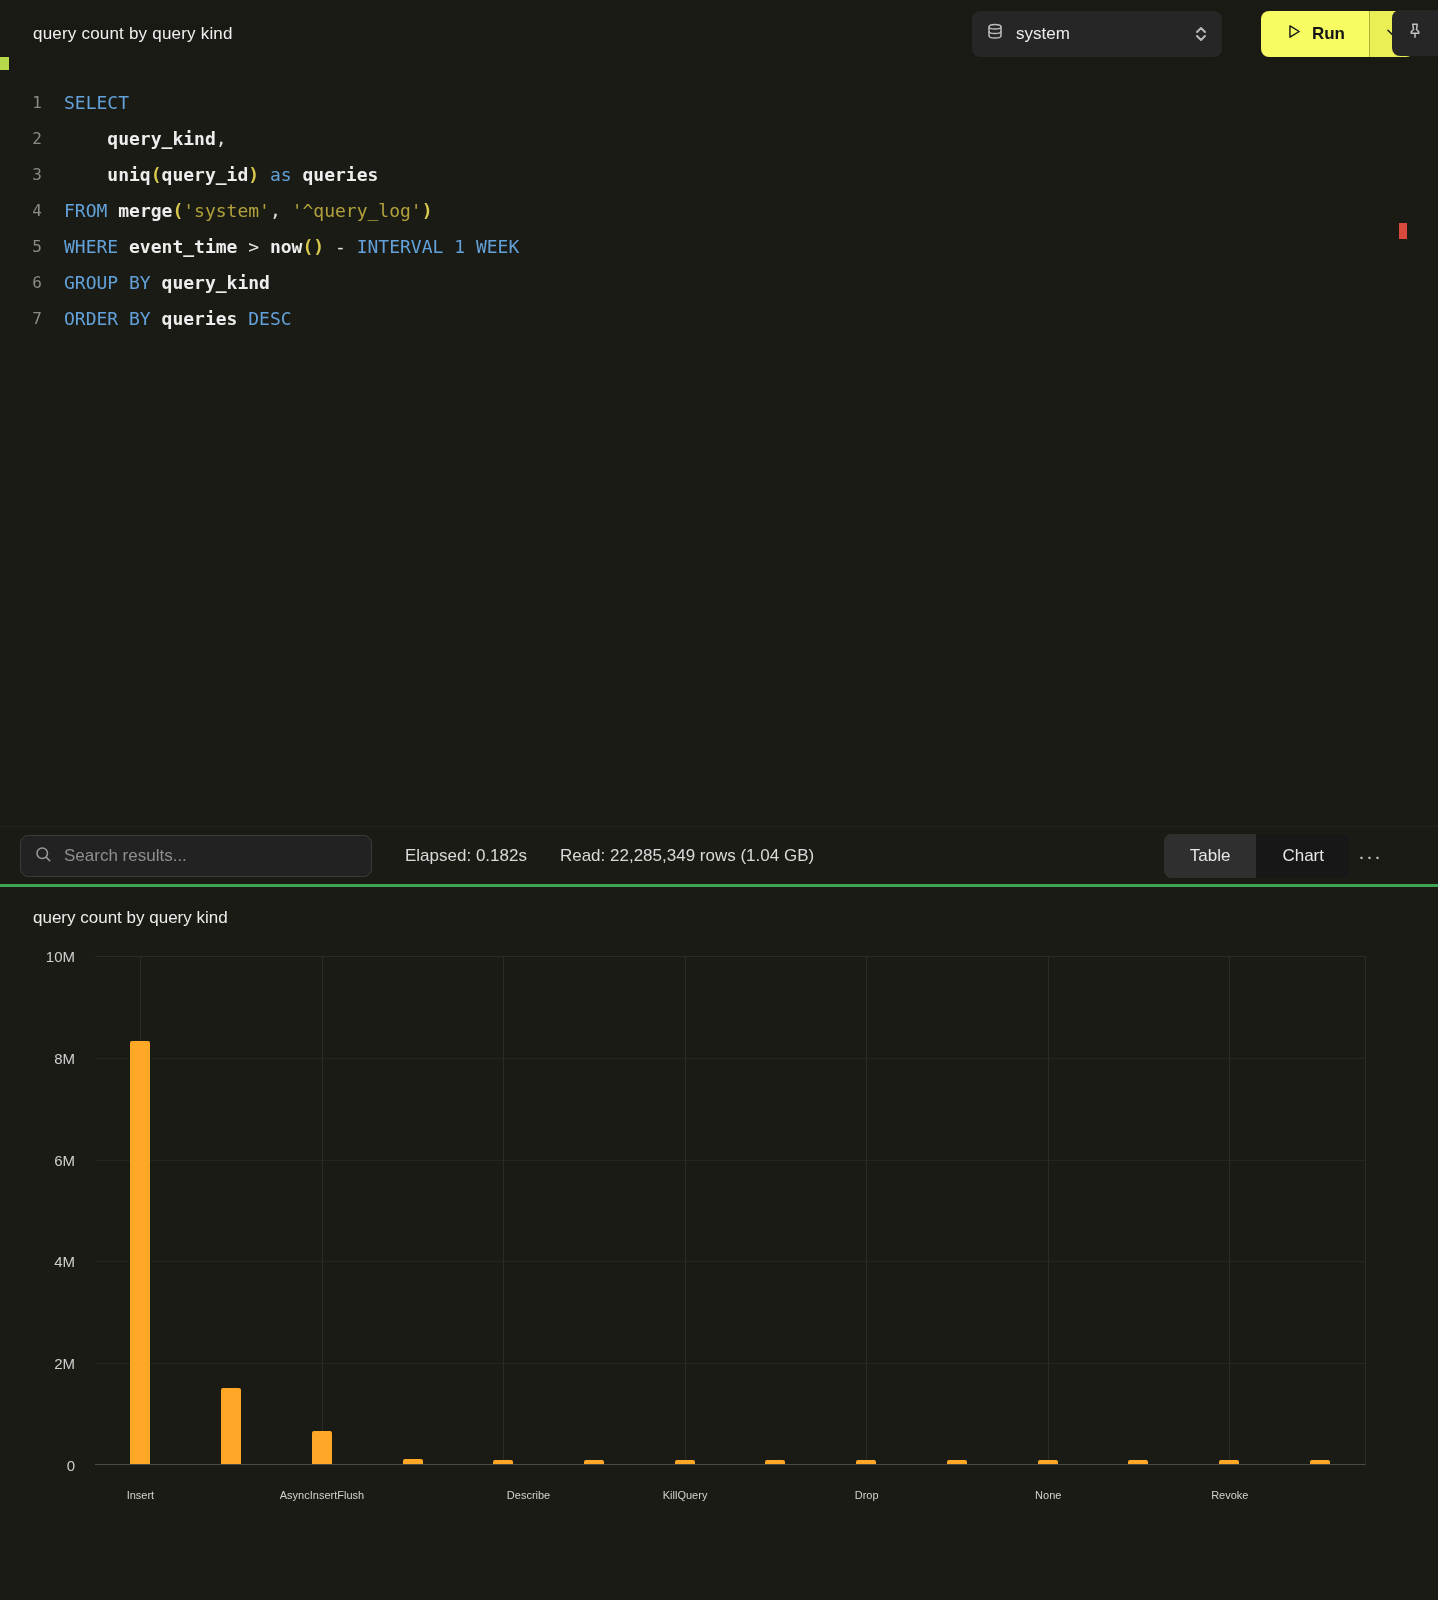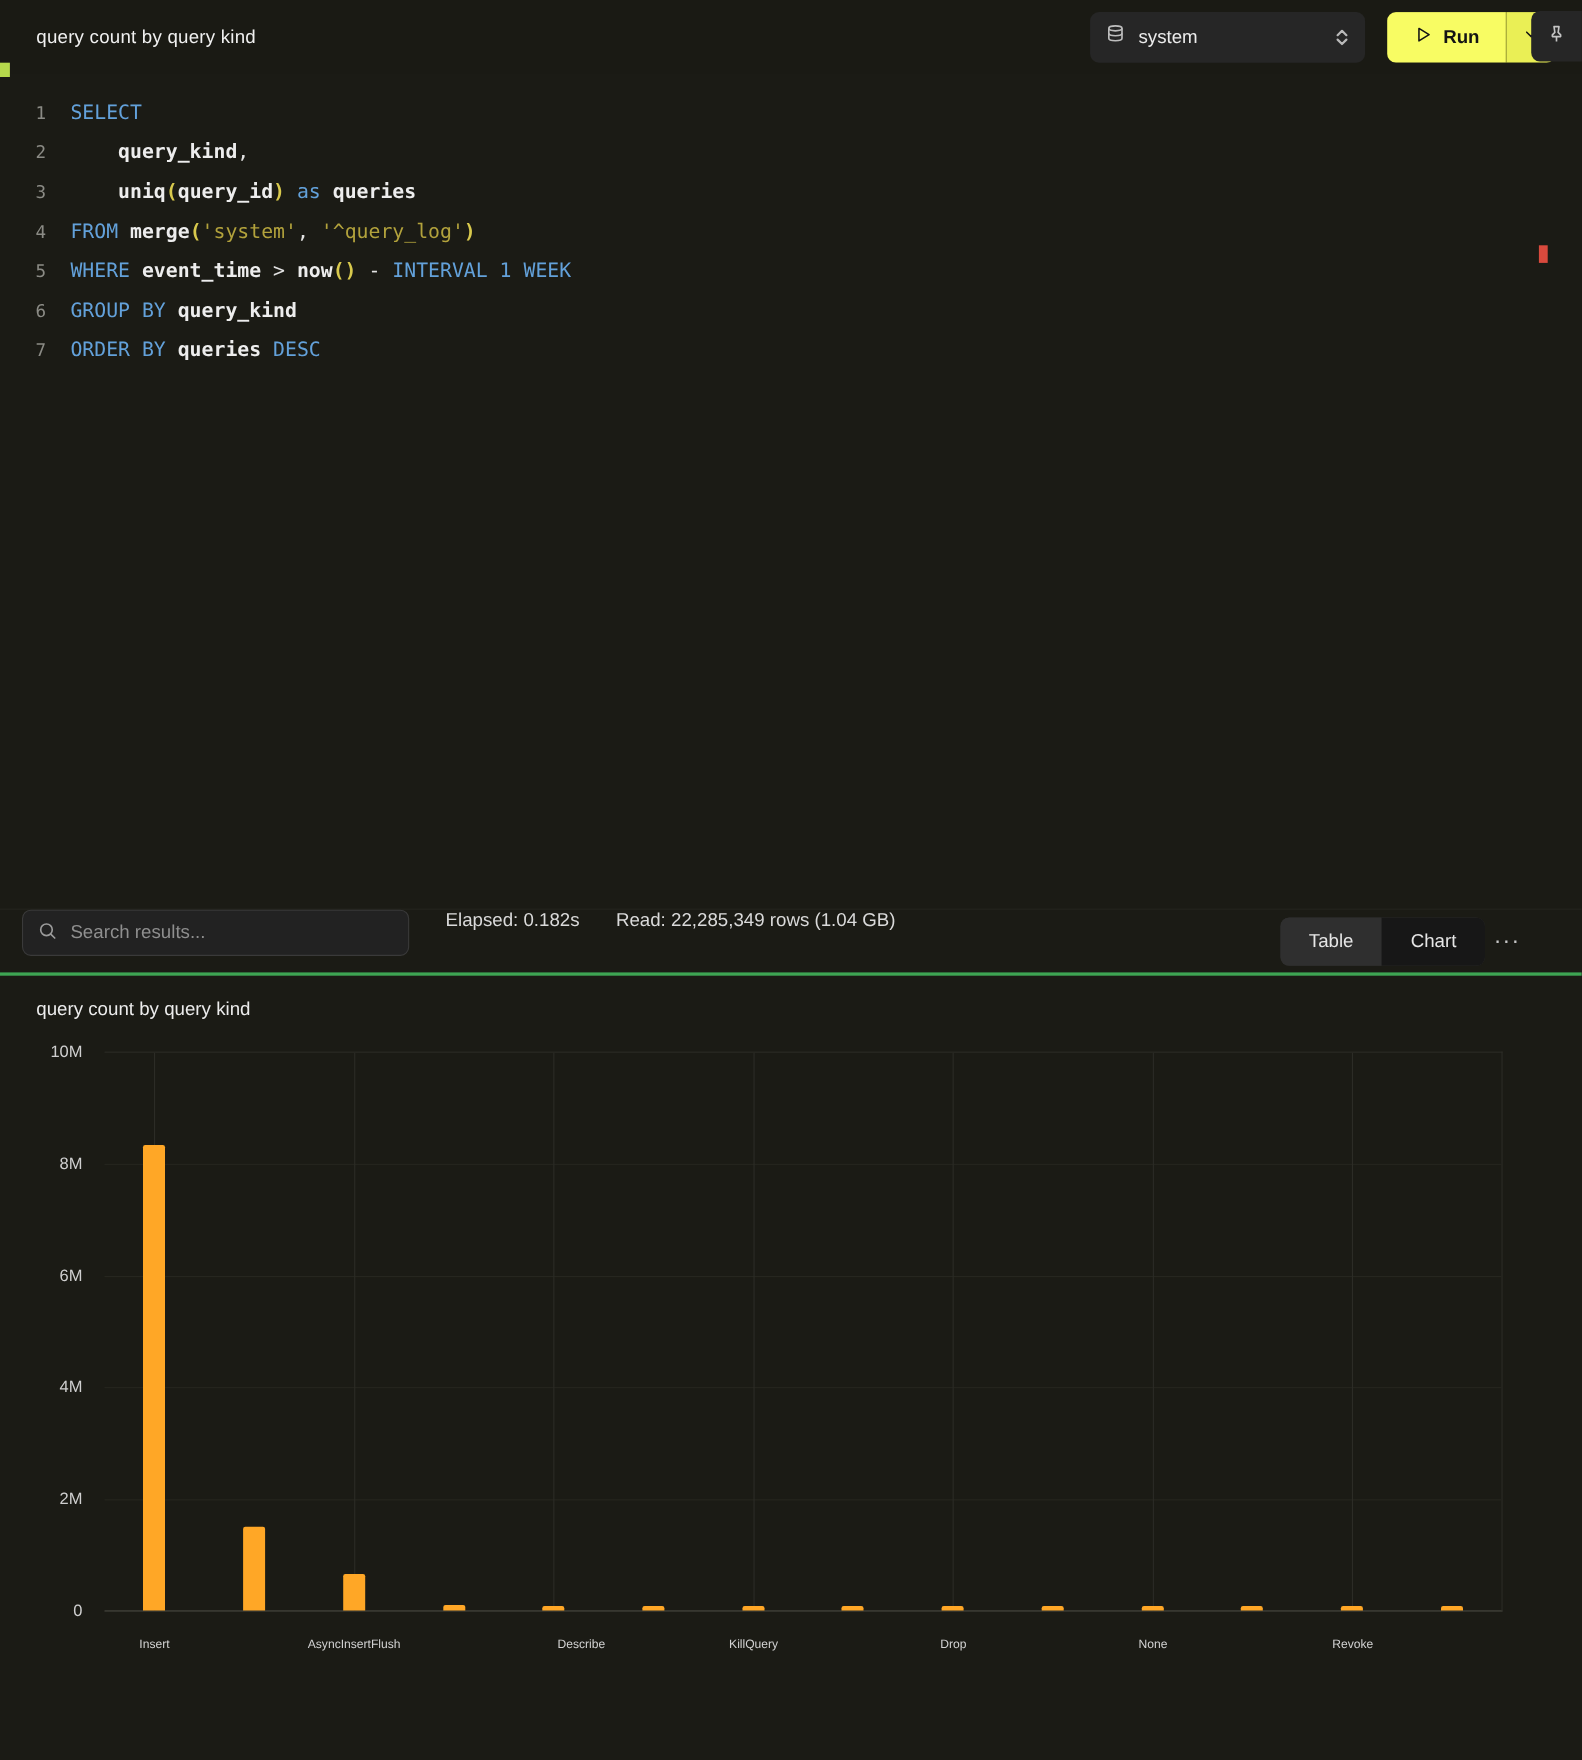--- a/index.html
+++ b/index.html
@@ -5,47 +5,47 @@
   html,body{margin:0;padding:0;}
   body{
     width:1438px;height:1600px;position:relative;overflow:hidden;
     background:#1b1b15;color:#e8e8e8;
     font-family:"Liberation Sans", sans-serif;
   }
   
   .topbar{position:absolute;top:0;left:0;right:0;height:67px;display:flex;align-items:center;
     padding:0 24px 0 33px;box-sizing:border-box;background:#1a1a14;}
   .topbar-title{font-size:17px;color:#f0f0f0;letter-spacing:.2px;}
-  .topbar-right{margin-left:auto;display:flex;align-items:center;gap:20px;}
+  .topbar-right{margin-left:auto;display:flex;align-items:center;gap:7px;}
   .db-select{width:250px;height:46px;background:#262626;border-radius:8px;display:flex;
     align-items:center;gap:12px;padding:0 14px;box-sizing:border-box;cursor:pointer;}
   .db-select .label{font-size:17px;color:#ececec;}
   .db-select .arrows{margin-left:auto;display:flex;align-items:center;}
-  .run-btn{height:46px;border-radius:8px;display:flex;align-items:stretch;overflow:hidden;cursor:pointer;}
+  .run-btn{height:46px;border-radius:8px;display:flex;align-items:stretch;overflow:hidden;cursor:pointer;margin-left:32px;}
   .run-main{display:flex;align-items:center;gap:10px;padding:0 24px;background:#f8fc63;
     color:#141414;font-weight:700;font-size:17px;}
   .run-caret{width:44px;display:flex;align-items:center;justify-content:center;background:#eaef55;
     border-left:1px solid rgba(60,60,10,.35);}
   .pin-btn{position:absolute;top:10px;right:-14px;width:60px;height:46px;background:#262626;
     border-radius:8px;display:flex;align-items:center;padding-left:14px;box-sizing:border-box;cursor:pointer;}
   
   .editor{position:absolute;top:67px;left:0;right:0;height:759px;padding-top:18px;box-sizing:border-box;
     font-family:"DejaVu Sans Mono", monospace;font-size:18px;cursor:text;}
   .code-line{display:flex;height:36px;line-height:36px;white-space:pre;}
   .gutter{flex:0 0 42px;width:42px;text-align:right;color:#8b8b85;font-size:16px;}
   .code{padding-left:22px;}
   .tk-kw{color:#63a1da;}
   .tk-id{color:#ededed;font-weight:700;}
   .tk-str{color:#b2a23c;}
   .tk-pr{color:#d8c94d;font-weight:700;}
   .tk-pl{color:#e3e3e3;}
   .marker-green{position:absolute;left:0;top:57px;width:9px;height:13px;background:#b6d94c;}
   .marker-red{position:absolute;left:1399px;top:223px;width:8px;height:16px;background:#d94a3d;}
   
-  .results-toolbar{position:absolute;top:826px;left:0;right:0;height:58px;display:flex;
+  .results-toolbar{position:absolute;top:826px;left:0;right:0;height:58px;display:flex;align-items:center;
     padding:0 56px 0 20px;box-sizing:border-box;gap:33px;border-top:1px solid #24241e;}
   .search-box{width:352px;height:42px;background:#222;border:1px solid #3a3a3a;border-radius:8px;
     display:flex;align-items:center;gap:10px;padding:0 13px;box-sizing:border-box;flex:0 0 auto;}
   .search-box input{background:transparent;border:none;outline:none;color:#dcdcdc;font-size:17px;width:100%;
     font-family:"Liberation Sans", sans-serif;}
   .search-box input::placeholder{color:#8f8f8f;}
   .stat{font-size:17px;color:#dadada;white-space:nowrap;}
   .toolbar-right{margin-left:auto;display:flex;align-items:center;gap:8px;}
   .segmented{display:flex;height:44px;background:#2f2f2f;border-radius:8px;overflow:hidden;}
   .seg{padding:0 26px;display:flex;align-items:center;font-size:17px;color:#e6e6e6;cursor:pointer;background:#2f2f2f;border:none;font-family:inherit;}

